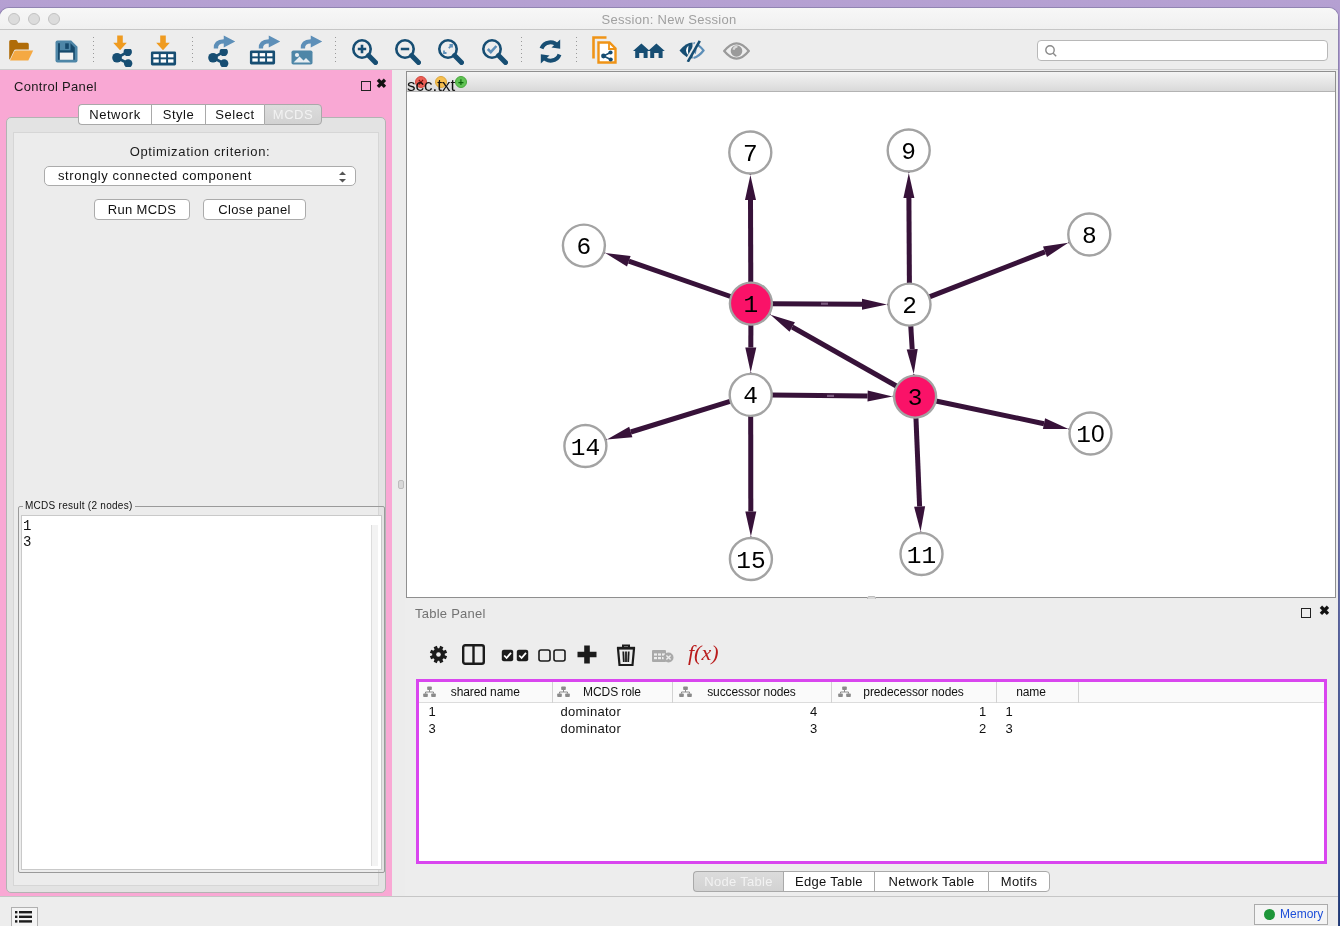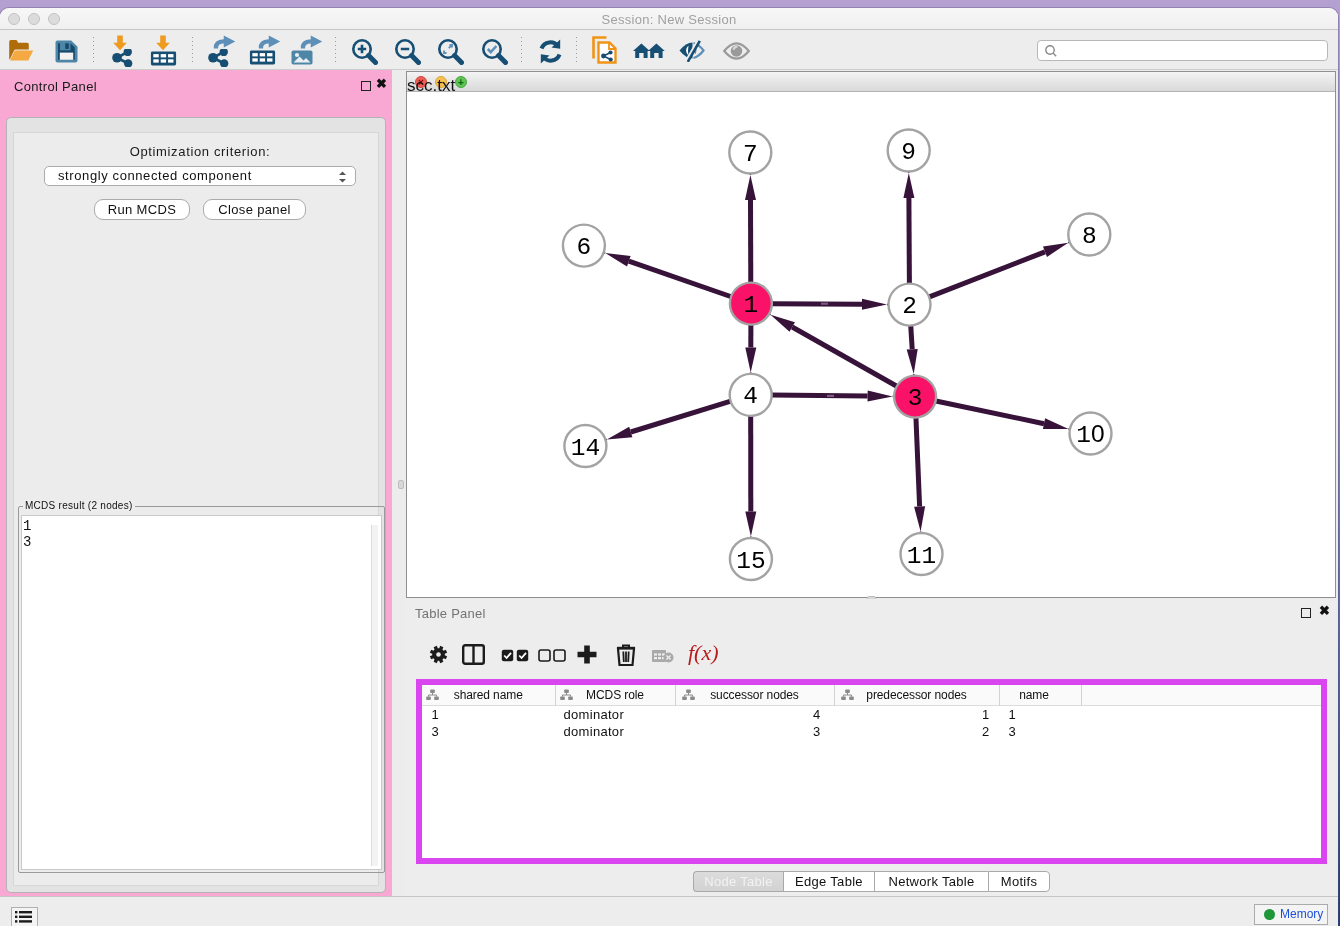--- a/index.html
+++ b/index.html
@@ -16,32 +16,32 @@
   .cp-title { position:absolute; left:14px; top:9px; font-size:13px; color:#1a1a1a; letter-spacing:0.32px; }
   .tabs { position:absolute; top:34px; left:78px; height:21px; display:flex; font-size:13px; letter-spacing:0.55px; }
   .tab { border:1px solid #a9a9a9; border-right:none; background:#fff; color:#111; display:flex; align-items:center; justify-content:center; }
   .tab:first-child { border-radius:4px 0 0 4px; }
   .tab:last-child { border-radius:0 4px 4px 0; border-right:1px solid #a9a9a9; }
   .tab.sel { background:linear-gradient(#dcdcdc,#d2d2d2); color:#f2f2f2; }
   .tabpanel { position:absolute; left:6px; top:47px; right:6px; bottom:3px; border:1px solid #b3b3b3; border-radius:5px; background:#e3e3e3; }
   .tabpanel .inner { position:absolute; left:6px; top:14px; right:6px; bottom:6px; background:#ececec; border:1px solid #d6d6d6; }
   .optlabel { position:absolute; top:74px; left:4px; width:392px; text-align:center; font-size:13px; color:#1a1a1a; letter-spacing:0.65px; }
   .combo { position:absolute; left:44px; top:96px; width:312px; height:20px; background:#fff; border:1px solid #ababab; border-radius:5px; font-size:13px; color:#111; line-height:18px; padding-left:13px; letter-spacing:0.6px; }
-  .btn { position:absolute; top:129px; height:21px; background:#fff; border:1px solid #ababab; border-radius:9px; font-size:13px; color:#111; text-align:center; line-height:19px; letter-spacing:0.35px; }
+  .btn { position:absolute; top:129px; height:21px; background:#fff; border:1px solid #ababab; border-radius:4px; font-size:13px; color:#111; text-align:center; line-height:19px; letter-spacing:0.35px; }
   .fieldset { position:absolute; left:18px; top:436px; right:7px; height:367px; border:1px solid #9a9a9a; border-radius:2px; }
   .fieldset .legend { position:absolute; left:4px; top:-7px; background:#ededed; padding:0 2px; font-size:10px; color:#111; letter-spacing:0.28px; }
   .fieldset .ta { position:absolute; left:2px; top:8px; right:2px; bottom:2px; background:#fff; border:1px solid #c9c9c9; font-size:14px; color:#111; padding:0 0 0 1px; line-height:16.3px; font-family:'Liberation Mono', monospace; }
   .fieldset .sb { position:absolute; right:3px; top:9px; bottom:3px; width:7px; background:#f3f3f3; border-left:1px solid #ddd; }
   .netframe { position:absolute; left:406px; top:63px; width:930px; height:527px; border:1px solid #8f8f8f; background:#fff; }
   .nettitle { position:absolute; left:0; top:0; width:100%; height:20px; background:linear-gradient(#f4f4f4,#d9d9d9); border-bottom:1px solid #b3b3b3; }
   .nettitle .t { position:absolute; left:0; right:0; top:4px; text-align:left; font-size:17px; color:#111; }
   .mb { position:absolute; top:4px; width:12px; height:12px; border-radius:50%; font-size:10px; line-height:11px; text-align:center; font-weight:bold; }
   .tp { position:absolute; left:405px; top:591px; right:2px; height:297px; background:#ededed; }
   .tp-title { position:absolute; left:10px; top:7px; font-size:13px; color:#737373; letter-spacing:0.25px; }
-  .tbl { position:absolute; left:11px; top:80px; width:911px; height:185px; background:#fff; border:6px solid #d946ef; }
+  .tbl { position:absolute; left:11px; top:80px; width:911px; height:185px; background:#fff; border:3px solid #d946ef; }
   .thead { position:absolute; left:0; top:0; right:0; height:21px; background:#fafafa; border-bottom:1px solid #dcdcdc; font-size:12px; color:#111; letter-spacing:-0.1px; }
   .th { position:absolute; top:0; height:21px; border-right:1px solid #d2d2d2; text-align:center; line-height:21px; }
   .trow { position:absolute; left:0; right:0; height:17px; font-size:13px; color:#111; letter-spacing:0.3px; }
   .trow span { position:absolute; top:1px; }
   .btabs { position:absolute; left:288px; top:272px; height:21px; display:flex; font-size:13px; letter-spacing:0.3px; }
   .status { position:absolute; left:0; bottom:0; width:100%; height:36px; background:#ededed; border-top:1px solid #c6c6c6; }
   .memory { position:absolute; right:10px; top:7px; width:74px; height:21px; background:#f4f4f4; border:1px solid #ababab; font-size:12px; color:#1d4ed8; }
   .lstbtn { position:absolute; left:11px; top:10px; width:27px; height:20px; background:#f4f4f4; border:1px solid #b0b0b0; }
   .x-icon { position:absolute; font-size:13px; font-weight:bold; color:#111; }
   .float-icon { position:absolute; width:10px; height:10px; border:1.5px solid #222; }
@@ -193,20 +193,26 @@
       </div>
   </div>
 
   <div class="cp">
     <div class="cp-title">Control Panel</div>
     <div class="float-icon" style="left:361px; top:11px;"></div>
     <div class="x-icon" style="left:376px; top:6px;">✖</div>
     <div class="tabpanel">
         <div class="inner"></div>
       </div>
+    <div class="tabs">
+      <div class="tab" style="width:73px;">Network</div>
+      <div class="tab" style="width:54px;">Style</div>
+      <div class="tab" style="width:59px;">Select</div>
+      <div class="tab sel" style="width:58px;">MCDS</div>
+    </div>
     <div class="optlabel">Optimization criterion:</div>
     <div class="combo">strongly connected component
       <svg width="11" height="14" style="position:absolute; right:7px; top:3px;" viewBox="0 0 11 14">
           <path d="M2 5 L5.5 1.5 L9 5 Z" fill="#555"></path>
           <path d="M2 9 L5.5 12.5 L9 9 Z" fill="#555"></path>
         </svg>
     </div>
     <div class="btn" style="left:94px; width:96px;">Run MCDS</div>
     <div class="btn" style="left:203px; width:103px;">Close panel</div>
     <div class="fieldset">

